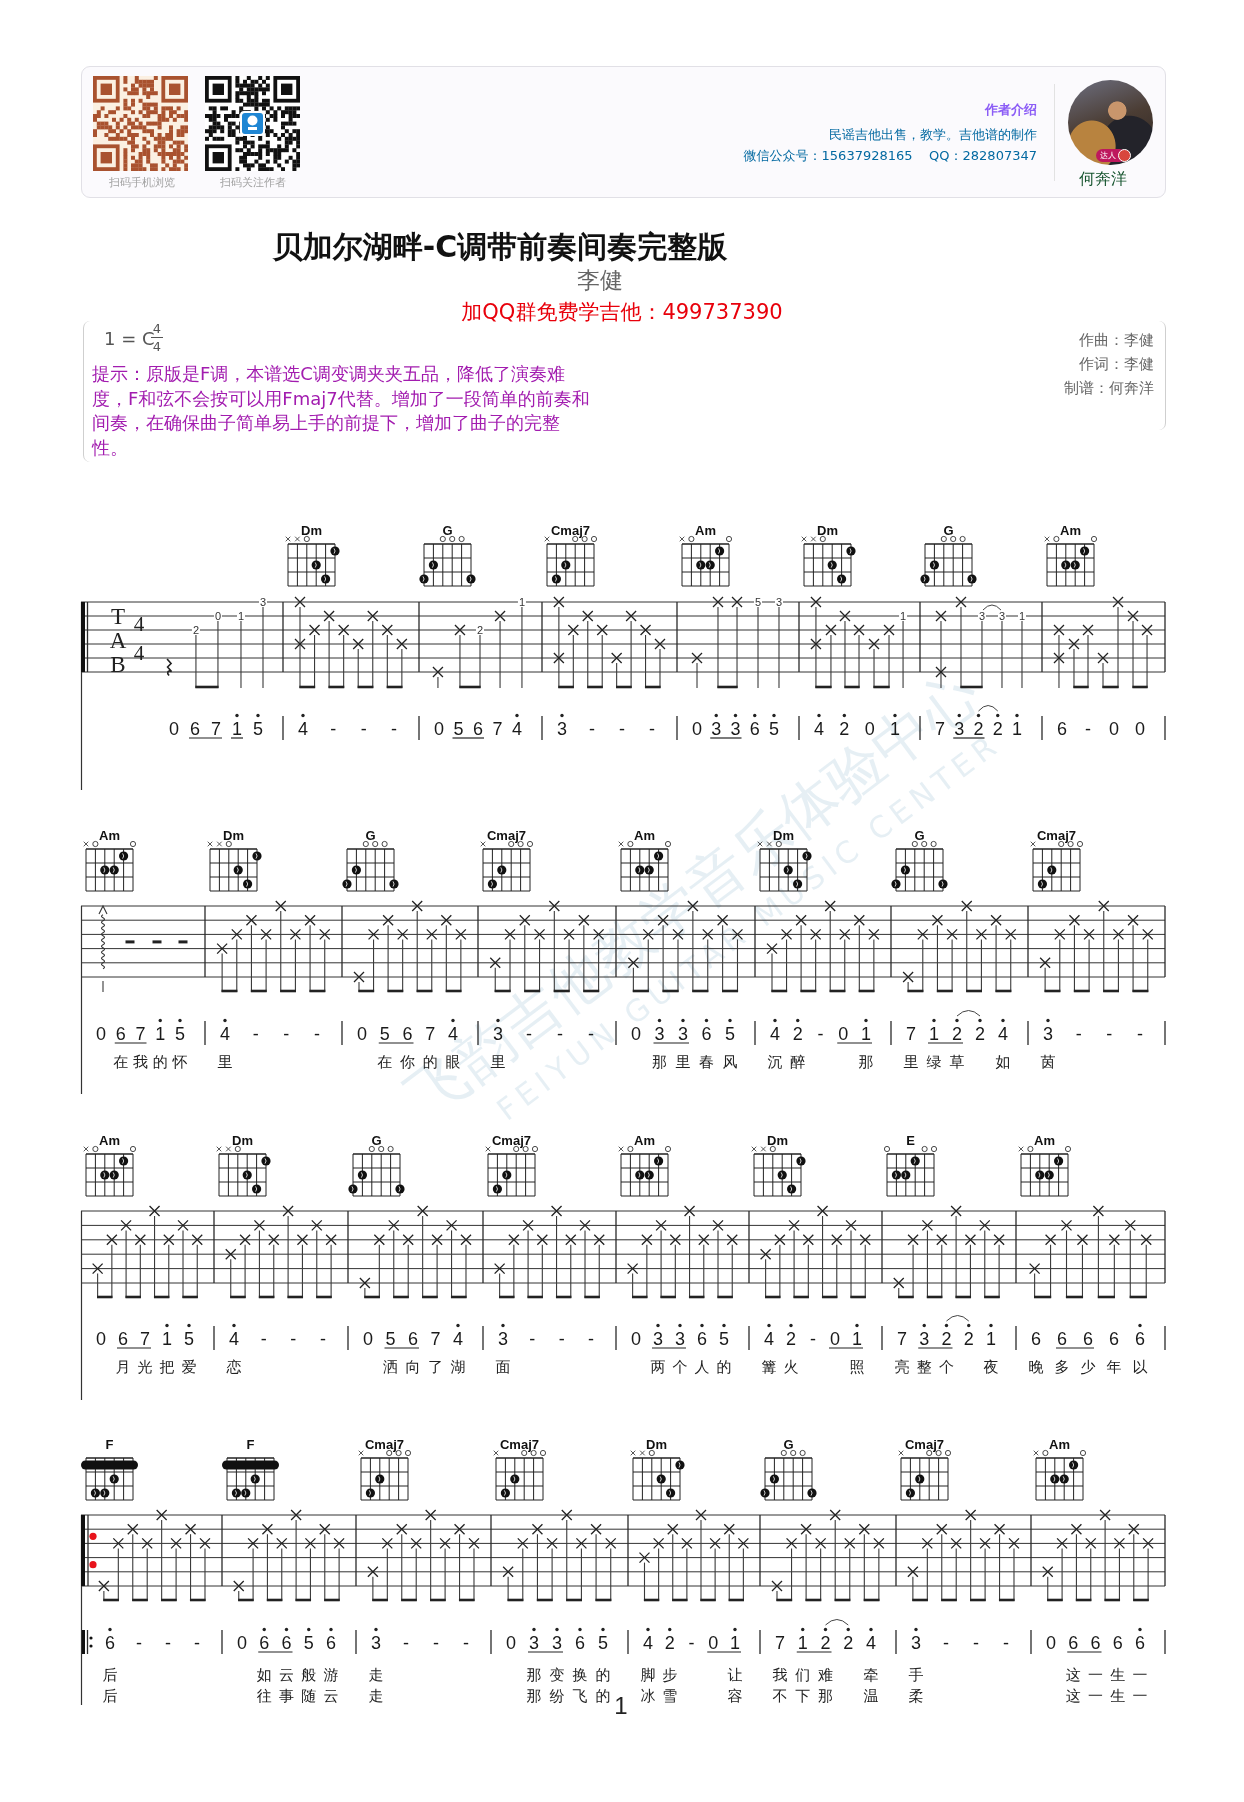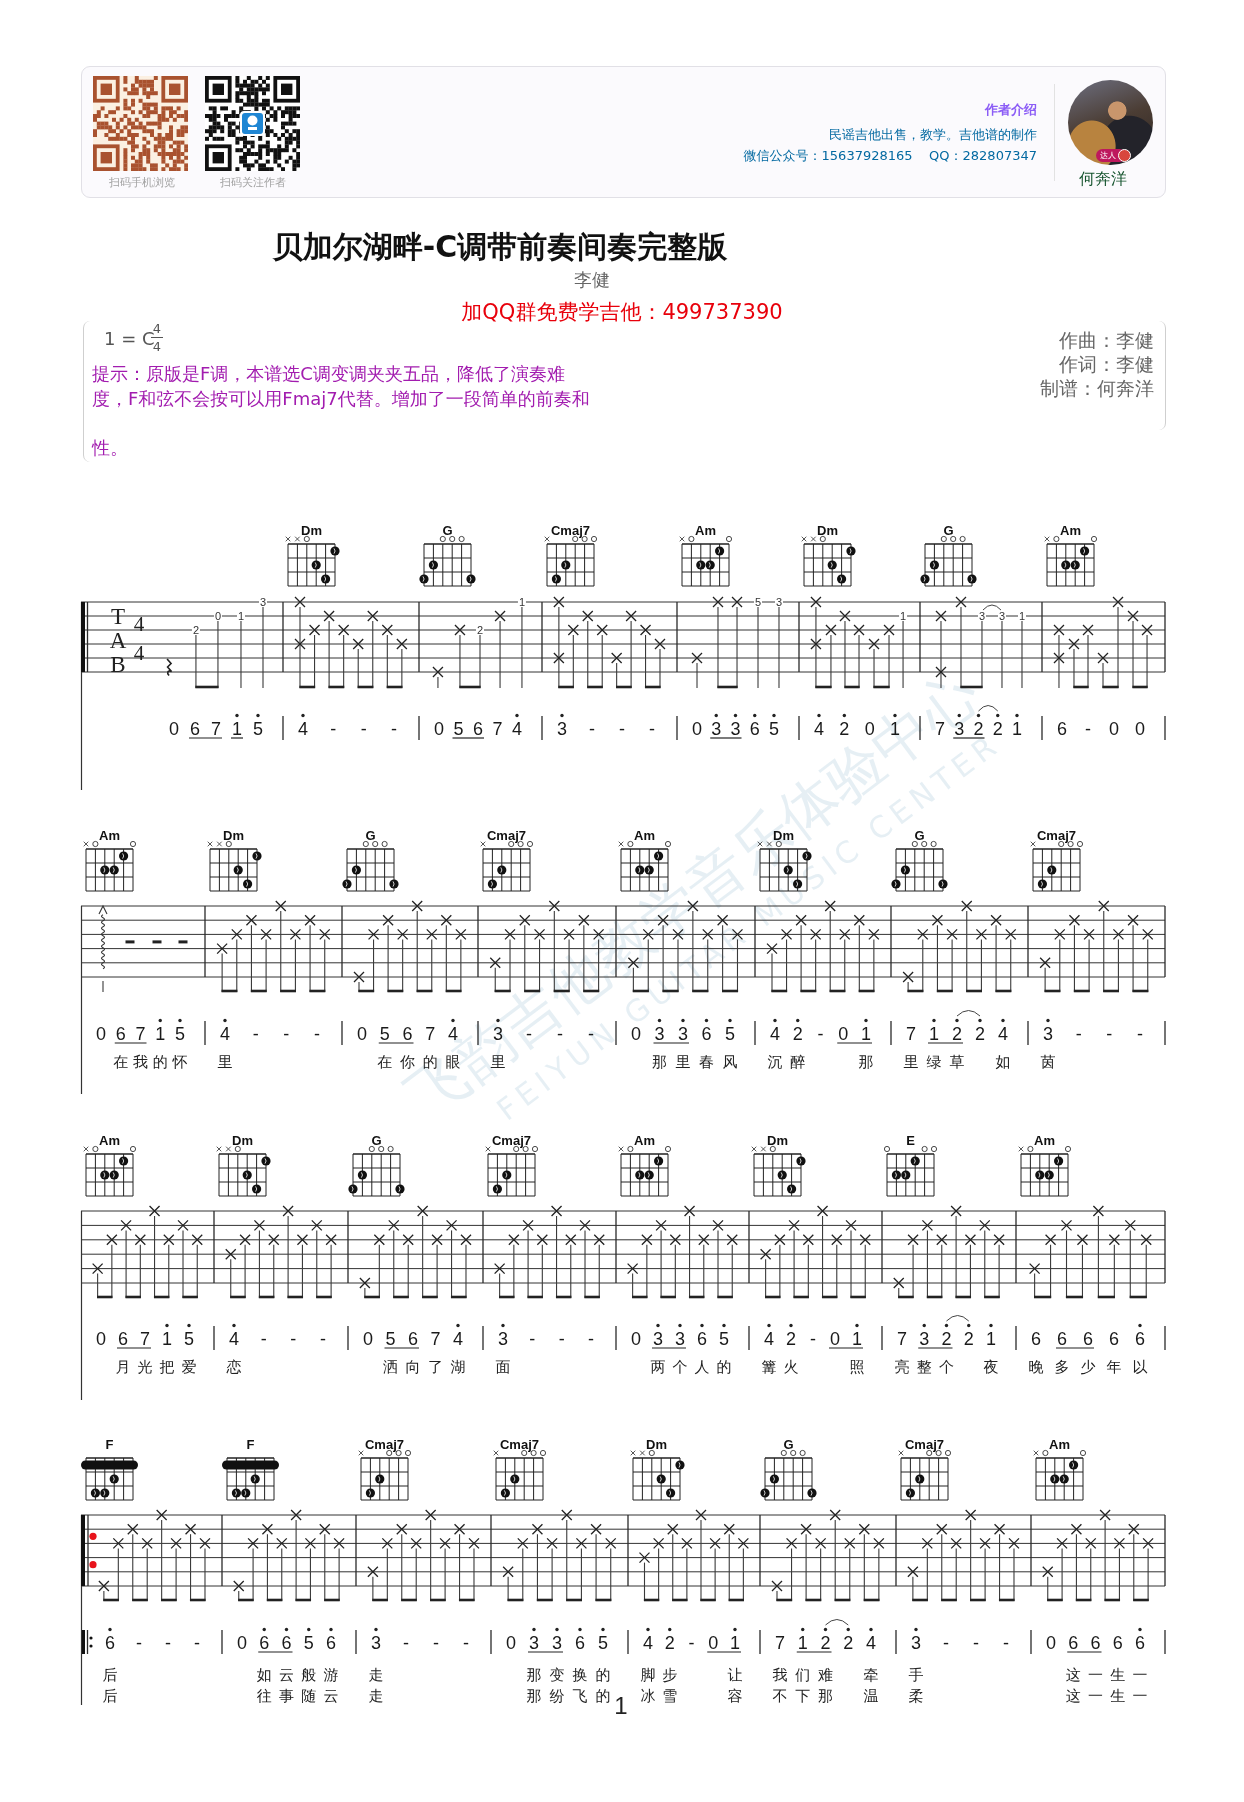--- a/index.html
+++ b/index.html
@@ -16,31 +16,31 @@
 .avatar{position:absolute;left:986px;top:13px;width:85px;height:85px;border-radius:50%;overflow:hidden;
   background:
    radial-gradient(circle at 58% 36%, #c9966c 0 12%, transparent 13%),
    radial-gradient(ellipse at 28% 78%, #b8833f 0 27%, transparent 28%),
    radial-gradient(ellipse at 72% 82%, #23232a 0 34%, transparent 35%),
    linear-gradient(160deg,#6d6f80 0%,#4b3d34 48%,#2c2421 100%);}
 .badge{position:absolute;left:1014px;top:82px;width:30px;height:13px;border-radius:7px;background:#be185d;color:#fff;font-size:8px;line-height:13px;text-align:left;padding-left:4px;box-sizing:border-box;}
 .badge-dot{position:absolute;left:1036px;top:82px;width:13px;height:13px;border-radius:50%;background:#d8473d;border:1px solid #fff;box-sizing:border-box;}
 .author-name{position:absolute;left:971px;top:101px;width:100px;text-align:center;font-size:16px;line-height:22px;color:#14532d;}
 .title{position:absolute;left:0;top:229px;width:1000px;text-align:center;font-size:30px;line-height:36px;font-weight:bold;color:#111;}
-.artist{position:absolute;left:0;top:268px;width:1184px;text-align:center;font-size:18px;line-height:24px;color:#666;}
+.artist{position:absolute;left:8px;top:268px;width:1184px;text-align:center;font-size:23px;line-height:24px;color:#666;}
 .promo{position:absolute;left:0;top:300px;width:1244px;text-align:center;font-size:21px;line-height:25px;font-weight:normal;}
 .info-box{position:absolute;left:83px;top:321px;width:560px;height:141px;border-left:1px solid #cfcfcf;border-radius:7px 0 0 7px;}
 .key{position:absolute;left:20px;top:7px;font-size:18px;line-height:22px;color:#555;white-space:nowrap;}
 .frac{position:absolute;left:66px;top:0;width:14px;text-align:center;font-size:13px;line-height:15px;color:#555;}
 .frac-num{position:absolute;left:0;top:0;width:14px;}
 .frac-line{position:absolute;left:1px;top:16px;width:12px;height:1px;background:#555;}
 .frac-den{position:absolute;left:0;top:18px;width:14px;}
 .hint{position:absolute;left:8px;font-size:18px;line-height:24px;color:#a21caf;white-space:nowrap;}
 .credits{position:absolute;left:900px;top:321px;width:265px;height:109px;border-right:1px solid #cfcfcf;border-radius:0 7px 7px 0;}
-.credit{position:absolute;right:11px;font-size:19px;line-height:22px;color:#666;white-space:nowrap;}
+.credit{position:absolute;right:11px;font-size:15px;line-height:22px;color:#666;white-space:nowrap;}
 
 .sl{stroke:#333;stroke-width:1;}
 .bl{stroke:#2a2a2a;stroke-width:1.3;}
 .sysl{stroke:#333;stroke-width:1.2;}
 .stem{stroke:#3a3a3a;stroke-width:1.1;}
 .beam{stroke:#222;stroke-width:2.6;}
 .xm{stroke:#222;stroke-width:1.3;fill:none;}
 .tn{font-family:"Liberation Sans",sans-serif;font-size:11px;fill:#333;}
 .cn{font-family:"Liberation Sans",sans-serif;font-size:13px;font-weight:bold;fill:#111;}
 .cg{stroke:#222;stroke-width:1;}
@@ -2795,20 +2795,21 @@
 
 <div class="info-box">
   <div class="key">1 = C</div>
   <div class="frac">
     <div class="frac-num">4</div>
     <div class="frac-line"></div>
     <div class="frac-den">4</div>
   </div>
   <div class="hint" style="top:41px">提示：原版是F调，本谱选C调变调夹夹五品，降低了演奏难</div>
   <div class="hint" style="top:65.6px">度，F和弦不会按可以用Fmaj7代替。增加了一段简单的前奏和</div>
+  <div class="hint" style="top:90.2px">间奏，在确保曲子简单易上手的前提下，增加了曲子的完整</div>
   <div class="hint" style="top:114.8px">性。</div>
 </div>
 
 <div class="credits">
   <div class="credit" style="top:8px">作曲：李健</div>
   <div class="credit" style="top:32px">作词：李健</div>
   <div class="credit" style="top:56px">制谱：何奔洋</div>
 </div>
 
 </body></html>

